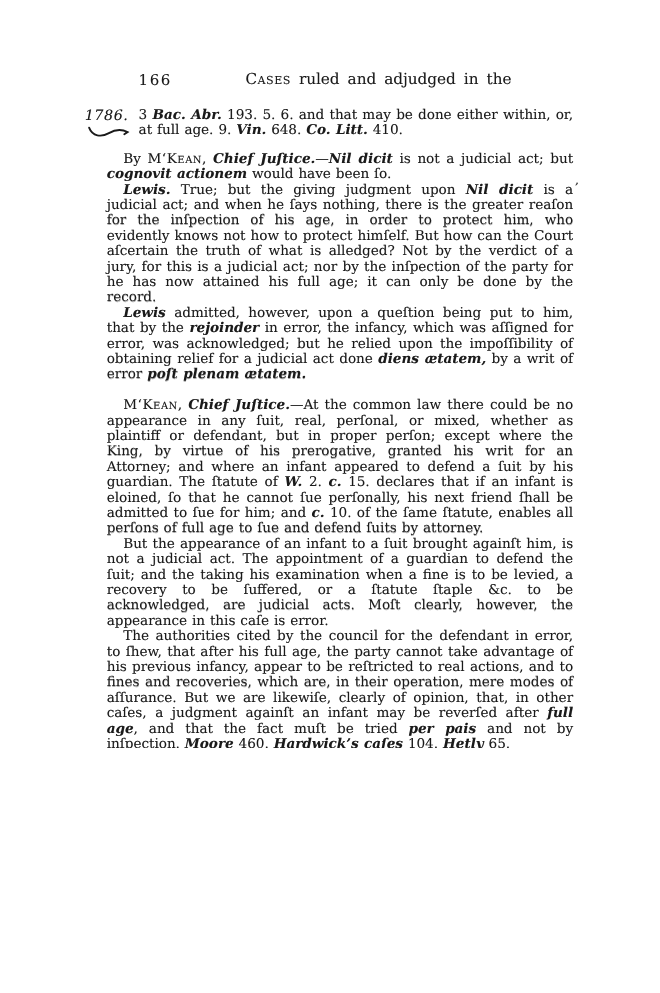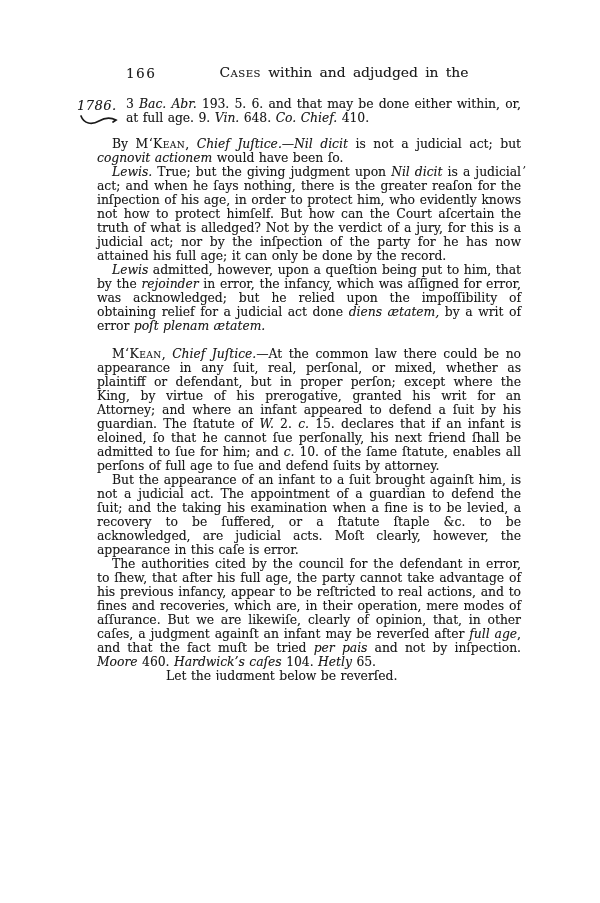--- a/index.html
+++ b/index.html
@@ -33,47 +33,47 @@
     position:absolute; left:97px; top:97px; width:424px;
     font-size:12.3px; line-height:14px;
     text-align:justify; word-spacing:0.6px;
   }
   .p { margin:0; }
   .p.citation { margin-left:29px; margin-bottom:12px; }
   .p.indent { text-indent:15px; }
   .p.opinion { text-indent:15px; margin-top:14px; }
   .p.closing { margin-left:69px; text-align:left; }
   .seg-normal { font-style:normal; }
-  .seg-italic { font-style:italic; }
+  .seg-italic { font-style:italic;font-weight:bold; }
   .seg-smallcaps { font-variant:small-caps; letter-spacing:0.5px;margin-top:19px; }
   .seg-smallcaps-spaced { font-variant:small-caps; letter-spacing:2.4px; }
   .ink-speck {
     position:absolute; left:522px; top:164px;
     font-size:11px; color:#2a2a2a; transform:rotate(8deg);
   }
 </style>
 </head>
 <body>
 
 <div class="page">
 
   <div class="running-header">
     <span class="pageno">166</span>
-    <span class="running-head"><span class="seg-smallcaps">Cases</span><span class="seg-normal"> within and adjudged in the</span></span>
+    <span class="running-head"><span class="seg-smallcaps">Cases</span><span class="seg-normal"> ruled and adjudged in the</span></span>
   </div>
 
   <div class="margin-note">
     <span>1786.</span>
     <svg class="swash" width="40" height="13" viewBox="0 0 40 13">
       <path d="M2 3 C5 11, 13 12, 20 8 C26 4.5 32 4.5 37 7 L34 9" fill="none" stroke="#1a1a1a" stroke-width="1.7" stroke-linecap="round"></path>
     </svg>
   </div>
 
   <div class="body-col">
-      <p class="p citation"><span class="seg-normal">3 </span><span class="seg-italic">Bac. Abr.</span><span class="seg-normal"> 193. 5. 6. and that may be done either within, or, at full age. 9. </span><span class="seg-italic">Vin.</span><span class="seg-normal"> 648. </span><span class="seg-italic">Co. Chief.</span><span class="seg-normal"> 410.</span></p>
+      <p class="p citation"><span class="seg-normal">3 </span><span class="seg-italic">Bac. Abr.</span><span class="seg-normal"> 193. 5. 6. and that may be done either within, or, at full age. 9. </span><span class="seg-italic">Vin.</span><span class="seg-normal"> 648. </span><span class="seg-italic">Co. Litt.</span><span class="seg-normal"> 410.</span></p>
       <p class="p indent"><span class="seg-normal">By </span><span class="seg-smallcaps">M‘Kean</span><span class="seg-normal">, </span><span class="seg-italic">Chief Juſtice.</span><span class="seg-normal">—</span><span class="seg-italic">Nil dicit</span><span class="seg-normal"> is not a judicial act; but </span><span class="seg-italic">cognovit actionem</span><span class="seg-normal"> would have been ſo.</span></p>
       <p class="p indent"><span class="seg-italic">Lewis.</span><span class="seg-normal"> True; but the giving judgment upon </span><span class="seg-italic">Nil dicit</span><span class="seg-normal"> is a judicial act; and when he ſays nothing, there is the greater reaſon for the inſpection of his age, in order to protect him, who evidently knows not how to protect himſelf. But how can the Court aſcertain the truth of what is alledged? Not by the verdict of a jury, for this is a judicial act; nor by the inſpection of the party for he has now attained his full age; it can only be done by the record.</span></p>
       <p class="p indent"><span class="seg-italic">Lewis</span><span class="seg-normal"> admitted, however, upon a queſtion being put to him, that by the </span><span class="seg-italic">rejoinder</span><span class="seg-normal"> in error, the infancy, which was aſſigned for error, was acknowledged; but he relied upon the impoſſibility of obtaining relief for a judicial act done </span><span class="seg-italic">diens ætatem,</span><span class="seg-normal"> by a writ of error </span><span class="seg-italic">poſt plenam ætatem.</span></p>
       <p class="p opinion"><span class="seg-smallcaps">M‘Kean</span><span class="seg-normal">, </span><span class="seg-italic">Chief Juſtice.</span><span class="seg-normal">—At the common law there could be no appearance in any ſuit, real, perſonal, or mixed, whether as plaintiff or defendant, but in proper perſon; except where the King, by virtue of his prerogative, granted his writ for an Attorney; and where an infant appeared to defend a ſuit by his guardian. The ſtatute of </span><span class="seg-italic">W.</span><span class="seg-normal"> 2. </span><span class="seg-italic">c.</span><span class="seg-normal"> 15. declares that if an infant is eloined, ſo that he cannot ſue perſonally, his next friend ſhall be admitted to ſue for him; and </span><span class="seg-italic">c.</span><span class="seg-normal"> 10. of the ſame ſtatute, enables all perſons of full age to ſue and defend ſuits by attorney.</span></p>
       <p class="p indent"><span class="seg-normal">But the appearance of an infant to a ſuit brought againſt him, is not a judicial act. The appointment of a guardian to defend the ſuit; and the taking his examination when a fine is to be levied, a recovery to be ſuffered, or a ſtatute ſtaple &amp;c. to be acknowledged, are judicial acts. Moſt clearly, however, the appearance in this caſe is error.</span></p>
       <p class="p indent"><span class="seg-normal">The authorities cited by the council for the defendant in error, to ſhew, that after his full age, the party cannot take advantage of his previous infancy, appear to be reſtricted to real actions, and to fines and recoveries, which are, in their operation, mere modes of aſſurance. But we are likewiſe, clearly of opinion, that, in other caſes, a judgment againſt an infant may be reverſed after </span><span class="seg-italic">full age</span><span class="seg-normal">, and that the fact muſt be tried </span><span class="seg-italic">per pais</span><span class="seg-normal"> and not by inſpection. </span><span class="seg-italic">Moore</span><span class="seg-normal"> 460. </span><span class="seg-italic">Hardwick’s caſes</span><span class="seg-normal"> 104. </span><span class="seg-italic">Hetly</span><span class="seg-normal"> 65.</span></p>
       <p class="p closing"><span class="seg-normal">Let the judgment below be reverſed.</span></p>
     </div>
 
   <span class="ink-speck">’</span>

